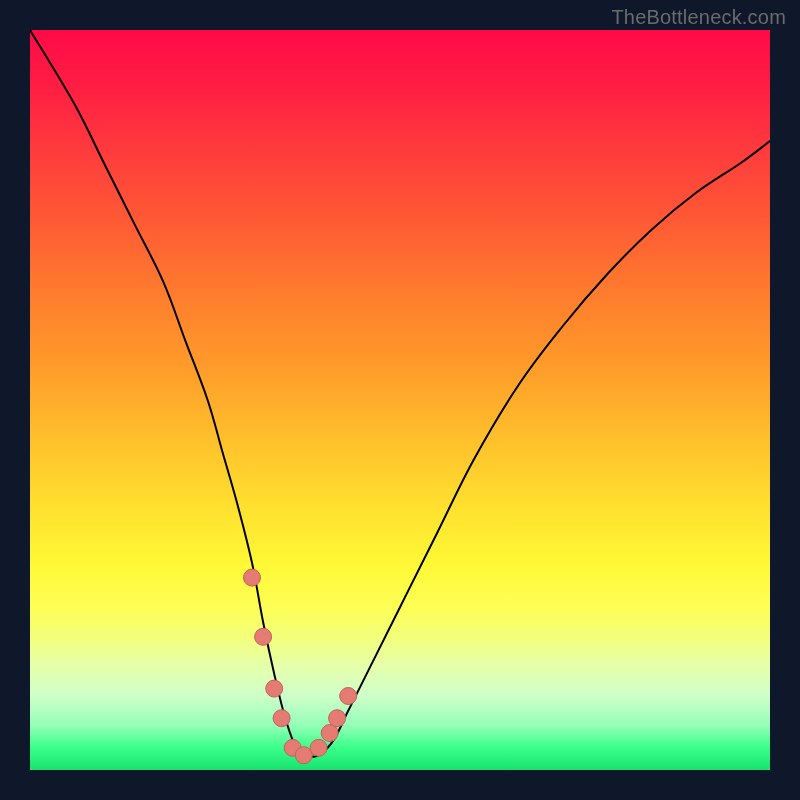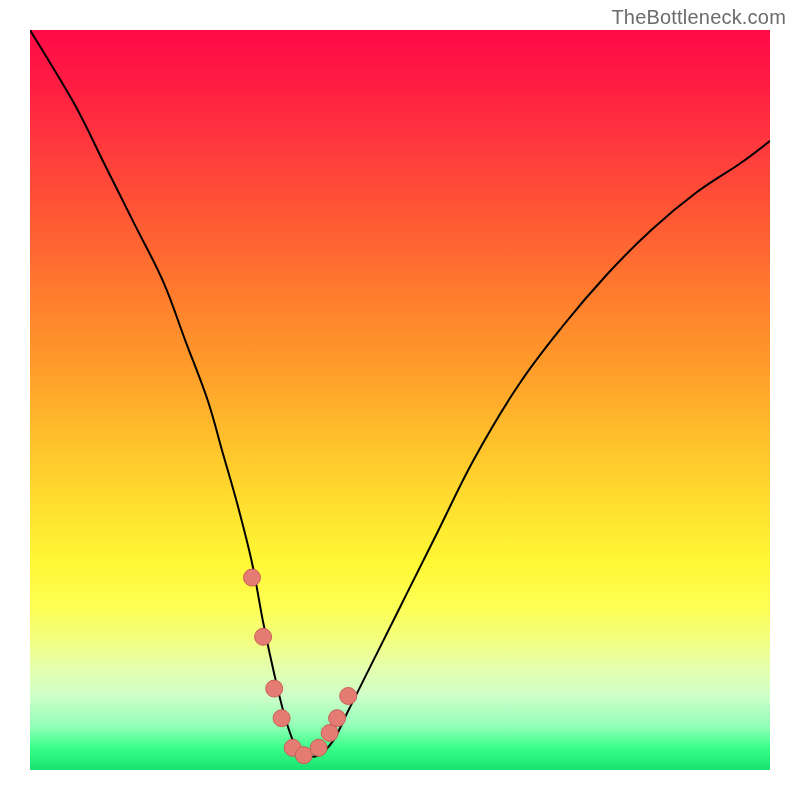--- a/index.html
+++ b/index.html
@@ -7,21 +7,21 @@
     padding: 0;
     width: 800px;
     height: 800px;
     background: #000;
     overflow: hidden;
   }
   .stage {
     position: relative;
     width: 800px;
     height: 800px;
-    background: #ffffff;
+    background: #0f172a;
   }
   .plot-area {
     position: absolute;
     left: 30px;
     top: 30px;
     width: 740px;
     height: 740px;
     overflow: hidden;
   }
   .gradient {

